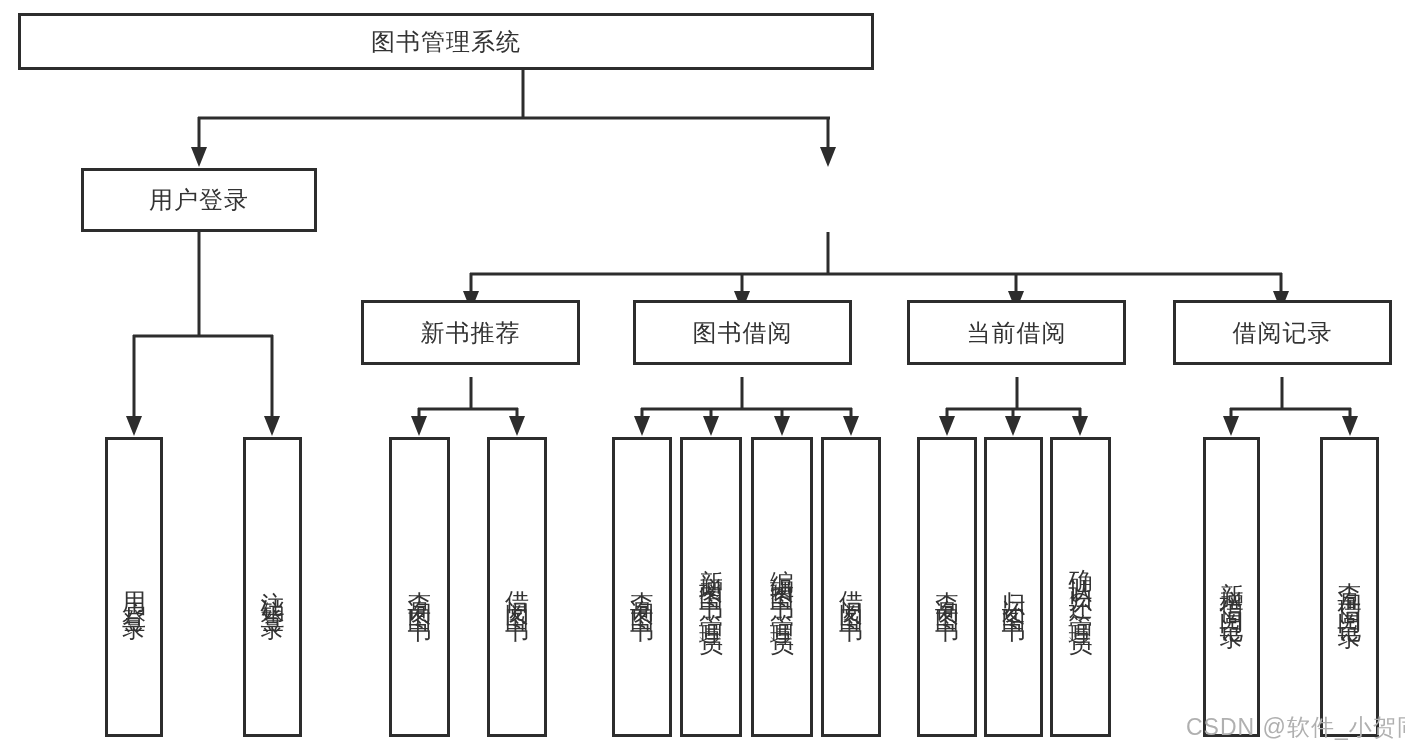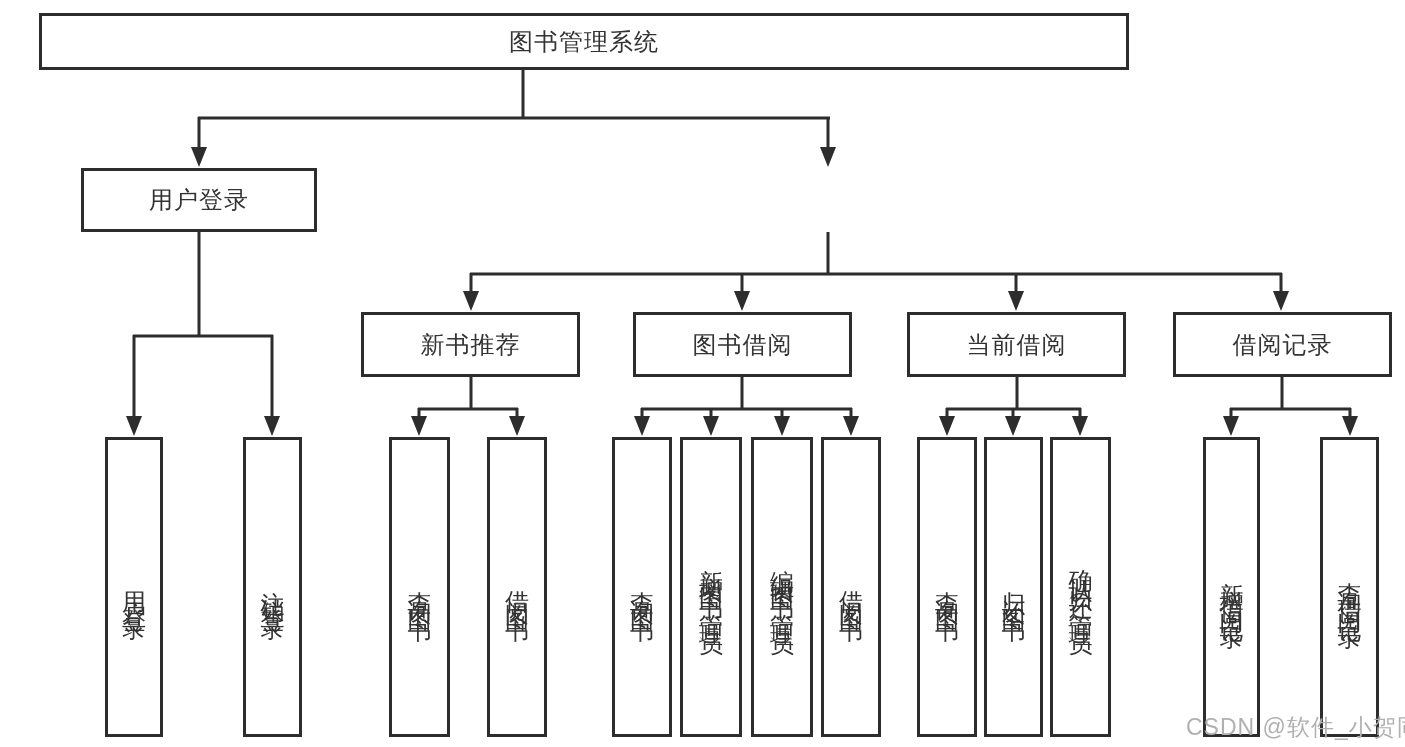--- a/index.html
+++ b/index.html
@@ -29,27 +29,27 @@
     color: #333333;
     display: flex;
     align-items: center;
     justify-content: center;
     z-index: 2;
     font-size: 24px;
     letter-spacing: 1px;
     white-space: nowrap;
   }
   .node.root {
-    left: 39px; top: 13px; width: 1090px; height: 57px;
+    left: 18px; top: 13px; width: 856px; height: 57px;
   }
   .node.lvl2 {
     top: 168px; width: 236px; height: 64px;
   }
   .node.lvl3 {
-    top: 312px; width: 219px; height: 65px;
+    top: 300px; width: 219px; height: 65px;
   }
   .node.leaf {
     top: 437px; height: 300px;
     writing-mode: vertical-rl;
     letter-spacing: 9px;
     line-height: 1;
     padding-top: 6px;
   }
   .watermark {
     position: absolute;

